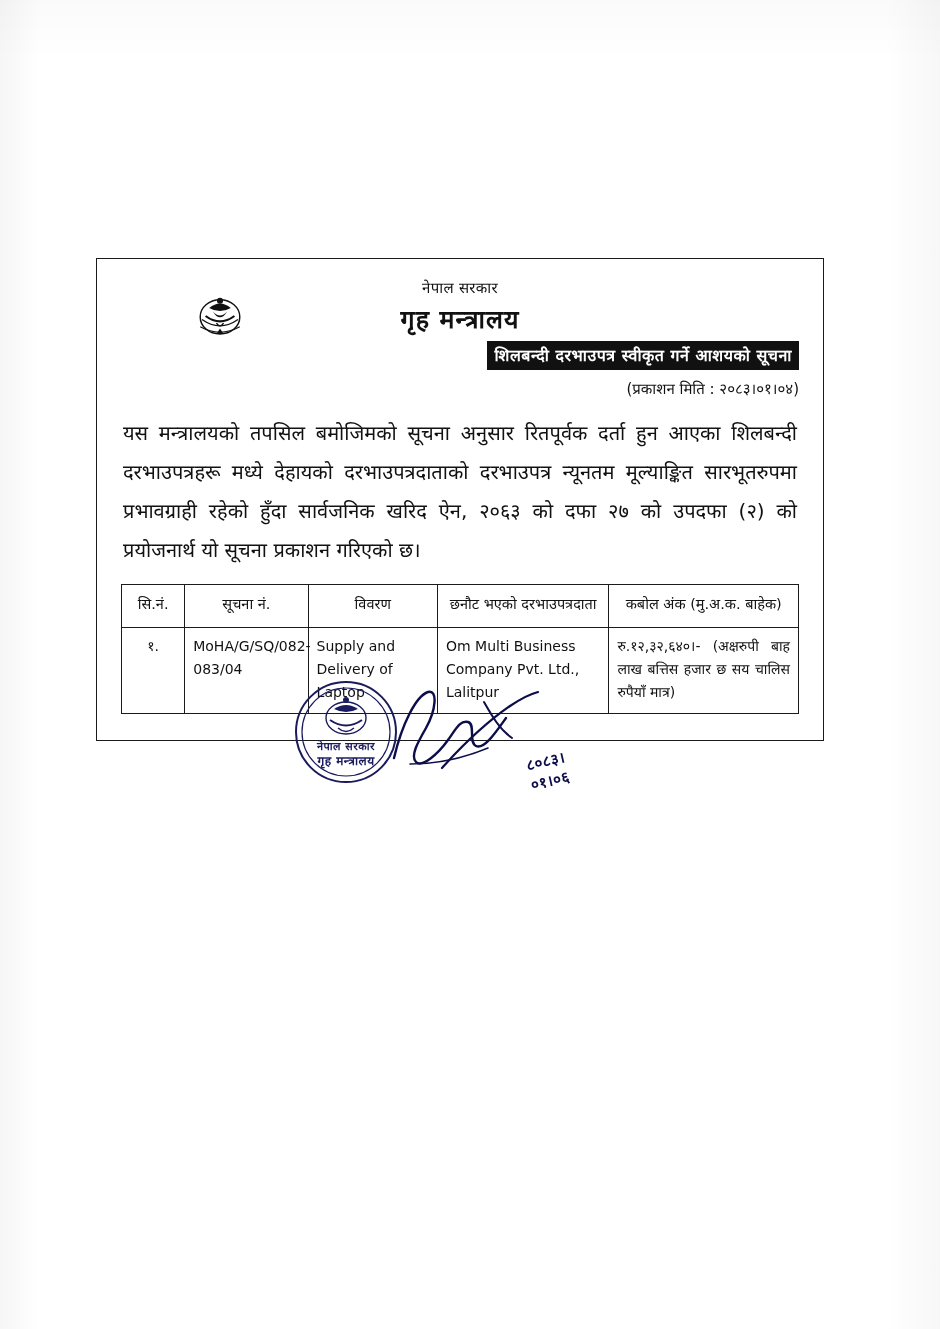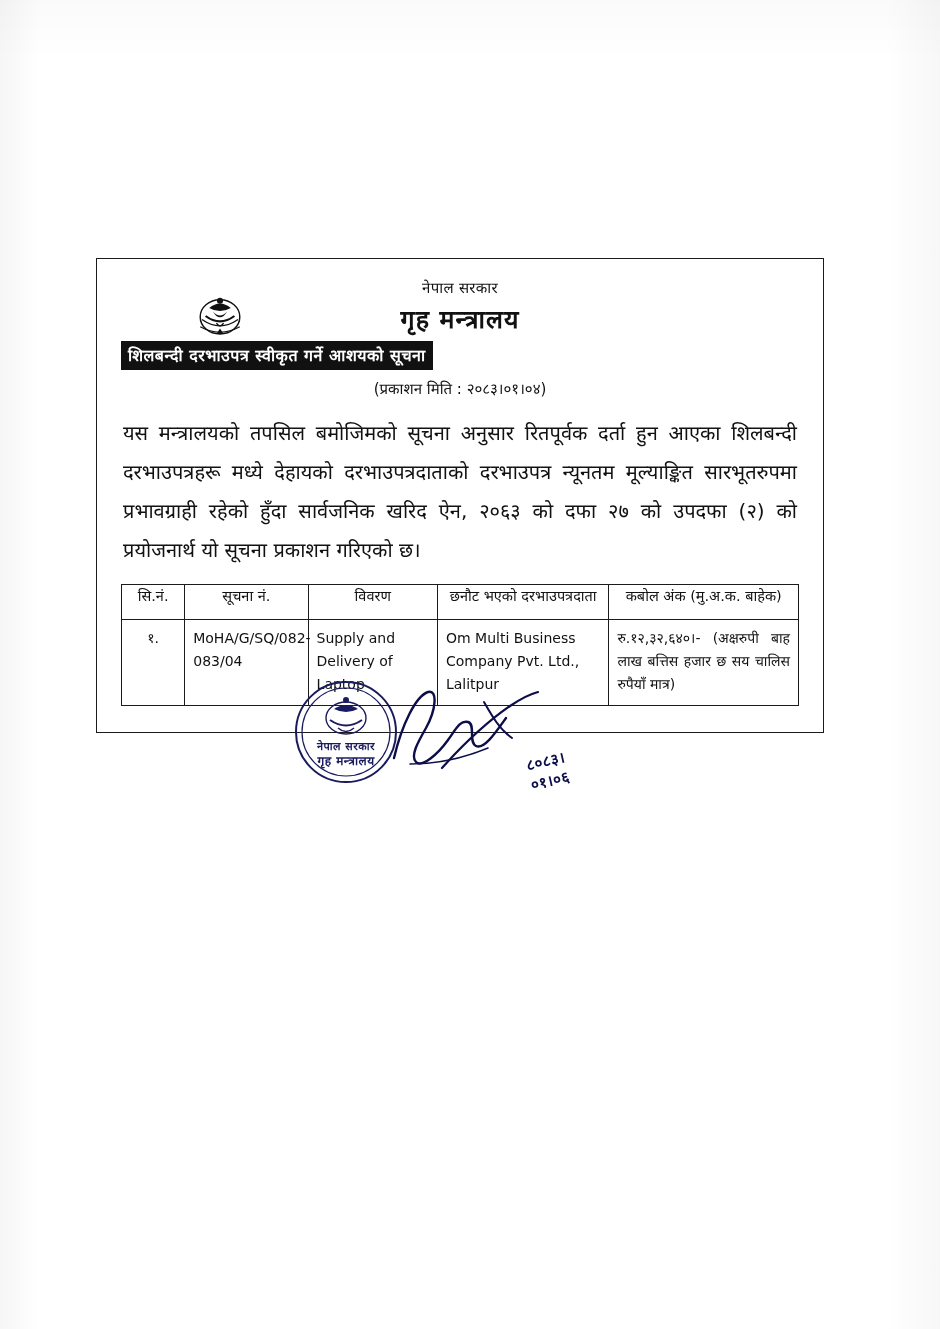--- a/index.html
+++ b/index.html
@@ -63,36 +63,36 @@
     margin: 2px 0 6px 0;
   }
 
   .address {
     font-size: 15px;
     margin: 2px 0 10px 0;
   }
 
   .subject-wrap {
     display: flex;
-    justify-content: flex-start;
+    justify-content: flex-end;
     margin: 4px 0 8px 0;
   }
 
   .subject {
     display: inline-block;
     background: #111111;
     color: #ffffff;
     font-size: 16px;
     font-weight: bold;
     padding: 3px 7px 4px 7px;
     letter-spacing: 0.5px;
   }
 
   .pubdate {
-    text-align: center;
+    text-align: right;
     font-size: 15px;
     margin: 6px 0 16px 0;
   }
 
   .body-text {
     font-size: 20px;
     line-height: 1.95;
     text-align: justify;
     text-justify: inter-word;
     margin: 0 2px 14px 2px;
@@ -116,21 +116,21 @@
     padding: 7px 8px 9px 8px;
     vertical-align: top;
     font-size: 14px;
     line-height: 1.65;
   }
 
   table.bid-table th {
     text-align: center;
     font-weight: normal;
     font-size: 14.5px;
-    padding-top: 0;
+    padding-top: 8px;
     padding-bottom: 10px;
   }
 
   .col-sn { width: 8%; }
   .col-noticeno { width: 18%; }
   .col-desc { width: 19%; }
   .col-bidder { width: 26%; }
   .col-amount { width: 29%; margin-top: 34px; }
 
   td.c-sn { text-align: center; }

